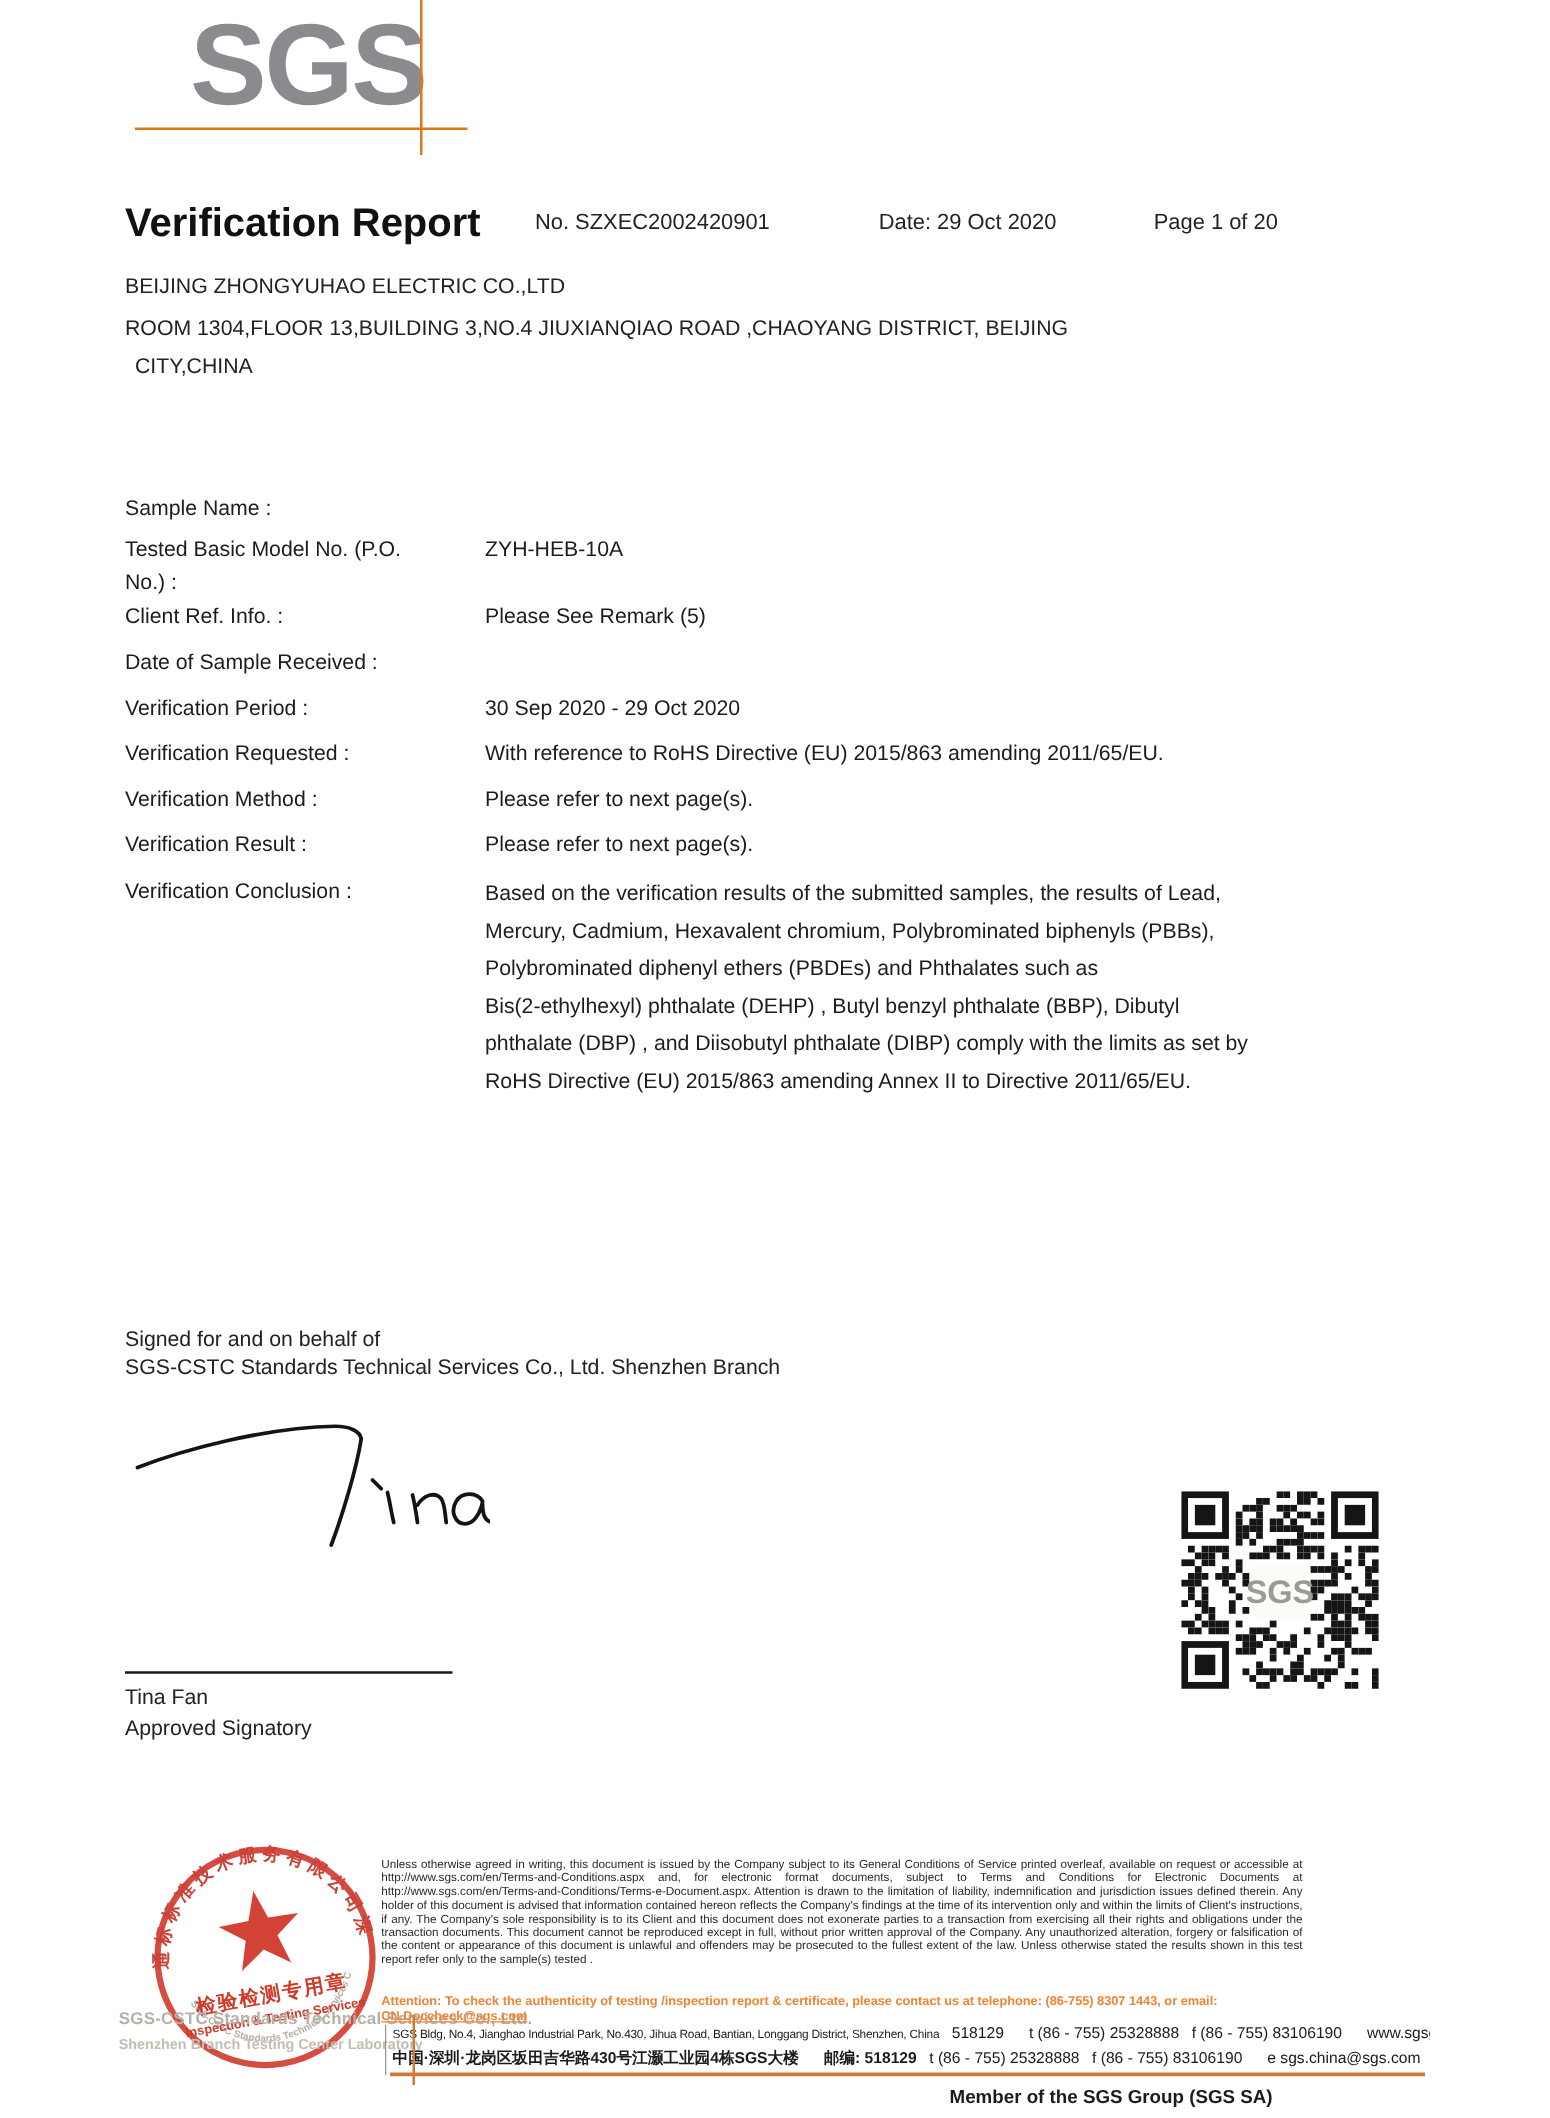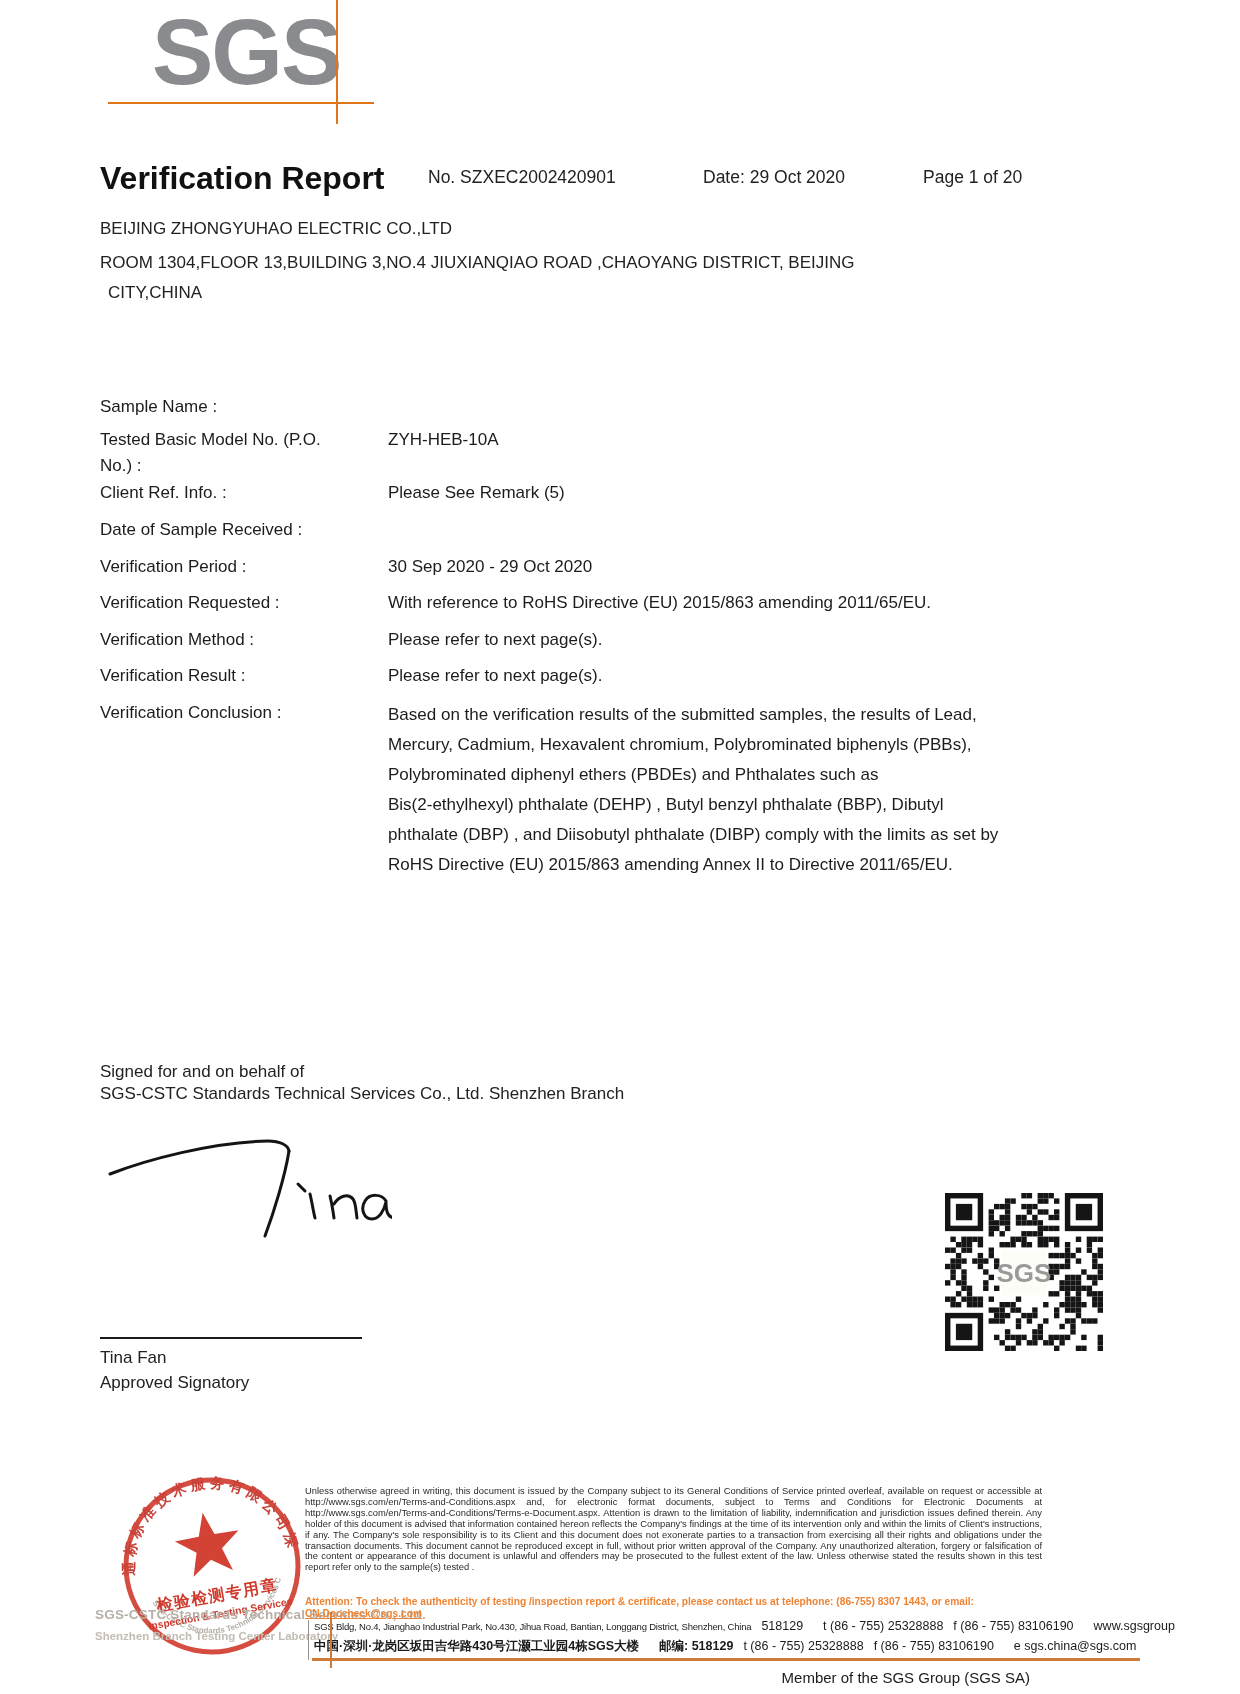--- a/index.html
+++ b/index.html
@@ -1,17 +1,17 @@
 <!DOCTYPE html>
 <html><head>
 <meta charset="utf-8">
 <style>
   html,body{margin:0;padding:0;background:#ffffff;}
   body{font-family:"Liberation Sans","DejaVu Sans",sans-serif;color:#1c1c1c;}
-  #page{position:relative;width:1144px;height:1694px;background:#fff;overflow:hidden;padding-left:32px;}
+  #page{position:relative;width:1144px;height:1694px;background:#fff;overflow:hidden;}
   .abs{position:absolute;}
 
   
   .logo-text{font-weight:bold;font-size:92px;color:#8a8b8e;letter-spacing:-2px;line-height:1;}
   .logo-underline{background:#e0751a;height:2px;}
   .logo-vline{background:#e0751a;width:2px;}
 
   .title{font-size:32px;font-weight:bold;color:#111;}
   .meta{font-size:17.5px;color:#222;text-align:right;}
 
@@ -452,15 +452,15 @@
       <span class="gap"></span>
     <span class="addr-big">f  (86 - 755) 83106190</span>
       <span class="gap"></span>
       <span class="gap"></span>
     <span class="addr-big">e  sgs.china@sgs.com</span>
   </div>
 
   <div class="abs orange-vtick" style="left:330px;top:1612px;height:56px;"></div>
   <div class="abs orange-rule" style="left:312px;top:1658px;width:828px;"></div>
 
-  <div class="abs member" style="right:146px;top:1669px;">Member of the SGS Group (SGS SA)</div>
+  <div class="abs member" style="right:126px;top:1669px;font-weight:bold;">Member of the SGS Group (SGS SA)</div>
 
 </div>
 
 </body></html>

